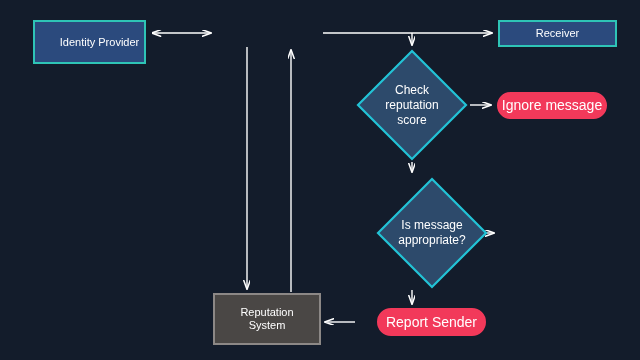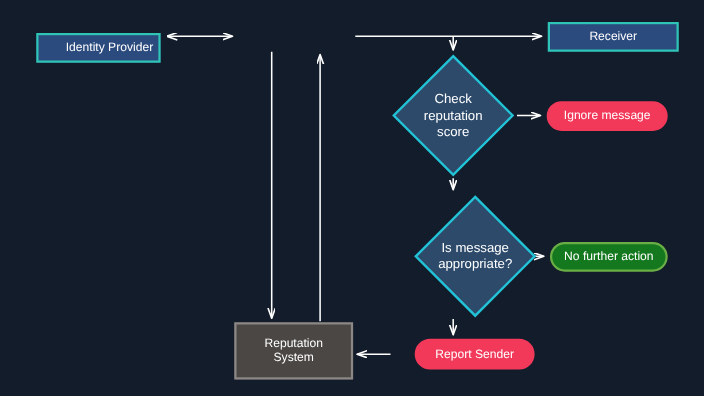--- a/index.html
+++ b/index.html
@@ -39,21 +39,21 @@
   }
   
   .sys {
     background: #4a4745;
     border: 2px solid #8c8886;
     font-size: 11px;
   }
   
   .pill {
     border-radius: 999px;
-    font-size: 11px;
+    font-size: 14px;
   }
   .pill-red {
     background: #f2395a;
     border: 2px solid #f2395a;
   }
   .pill-green {
     background: #14781e;
     border: 2px solid #6aaf46;
   }
   
@@ -108,21 +108,21 @@
 
     <line x1="412" y1="290" x2="412" y2="304" stroke="#ffffff" stroke-width="1.4" marker-end="url(#ah)"></line>
 
     <line x1="355" y1="322" x2="325" y2="322" stroke="#ffffff" stroke-width="1.4" marker-end="url(#ah)"></line>
 
     <line x1="247" y1="47" x2="247" y2="289" stroke="#ffffff" stroke-width="1.4" marker-end="url(#ah)"></line>
 
     <line x1="291" y1="292" x2="291" y2="50" stroke="#ffffff" stroke-width="1.4" marker-end="url(#ah)"></line>
   </svg>
 
-  <div class="node rect" style="left:33px; top:30px; width:113px; height:27px;padding-left:20px;">
+  <div class="node rect" style="left:33px; top:20px; width:113px; height:44px;padding-left:20px;">
     <span>Identity Provider</span>
   </div>
 
 
   <div class="node rect" style="left:498px; top:20px; width:119px; height:27px;">
     <span>Receiver</span>
   </div>
 
   <div class="node diamond" style="left:356px; top:49px;">
     <svg class="dshape" viewBox="0 0 112 112" xmlns="http://www.w3.org/2000/svg">
@@ -138,23 +138,20 @@
       <polygon points="56,2 110,56 56,110 2,56" fill="#2d4a6b" stroke="#22c3d6" stroke-width="2.2"></polygon>
     </svg>
     <span class="dlabel two-line">Is message
 appropriate?</span>
   </div>
 
   <div class="node pill pill-red" style="left:497px; top:92px; width:110px; height:27px;">
     <span>Ignore message</span>
   </div>
 
-  <div class="node pill pill-green" style="left:500px; top:220px; width:107px; height:27px;">
-    <span>No further action</span>
-  </div>
 
   <div class="node pill pill-red" style="left:377px; top:308px; width:109px; height:28px;justify-content:center;">
     <span>Report Sender</span>
   </div>
 
   <div class="node sys" style="left:213px; top:293px; width:108px; height:52px;">
     <span class="two-line">Reputation
 System</span>
   </div>
 

